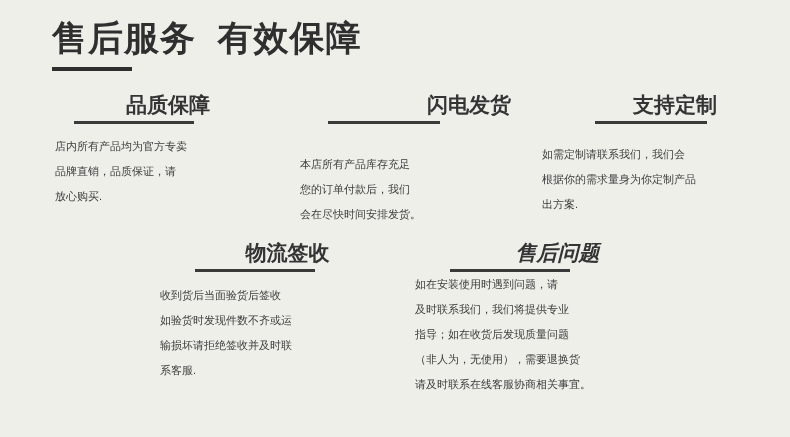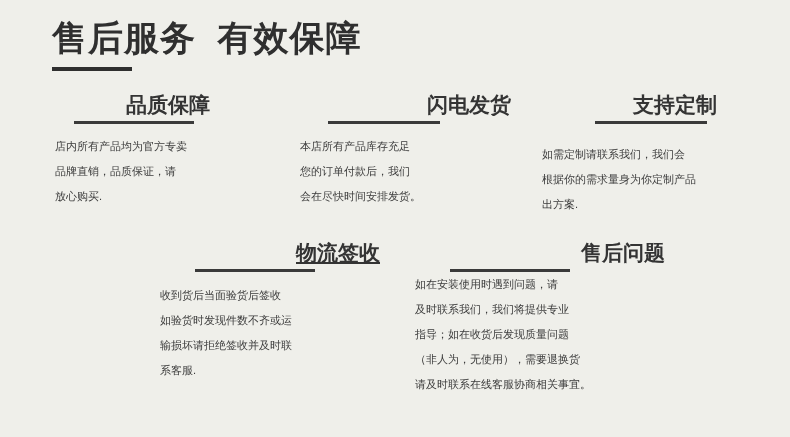--- a/index.html
+++ b/index.html
@@ -68,35 +68,35 @@
 
   
   #sec-quality { left: 52px;  top: 92px;  width: 210px; }
   #sec-quality .sec-title { text-align: center; padding-left: 22px; }
   #sec-quality .sec-title-underline { width: 120px; margin-left: 22px; }
   #sec-quality .sec-body { margin-top: 10px; padding-left: 3px; }
 
   #sec-shipping { left: 296px; top: 92px;  width: 215px; }
   #sec-shipping .sec-title { text-align: right; padding-left: 32px; }
   #sec-shipping .sec-title-underline { width: 112px; margin-left: 32px; }
-  #sec-shipping .sec-body { margin-top: 10px; padding-left: 4px; }
+  #sec-shipping .sec-body { margin-top: 28px; padding-left: 4px; }
 
   #sec-custom { left: 540px; top: 92px;  width: 215px; }
   #sec-custom .sec-title { text-align: center; padding-left: 55px; }
   #sec-custom .sec-title-underline { width: 112px; margin-left: 55px; }
   #sec-custom .sec-body { margin-top: 18px; padding-left: 2px; }
 
   
   #sec-logistics { left: 150px; top: 240px; width: 230px; }
-  #sec-logistics .sec-title { text-align: right; padding-left: 45px; text-decoration: underline; }
+  #sec-logistics .sec-title { text-align: center; padding-left: 45px; }
   #sec-logistics .sec-title-underline { width: 120px; margin-left: 45px; }
   #sec-logistics .sec-body { margin-top: 11px; padding-left: 10px; }
 
   #sec-aftersales { left: 405px; top: 240px; width: 260px; }
-  #sec-aftersales .sec-title { text-align: right; padding-left: 45px; }
+  #sec-aftersales .sec-title { text-align: center; padding-left: 45px; font-style: italic; }
   #sec-aftersales .sec-title-underline { width: 120px; margin-left: 45px; }
   #sec-aftersales .sec-body { padding-left: 10px; }
 </style>
 </head>
 <body>
 
 <div class="page">
 
   <div class="main-heading">售后服务  有效保障</div>
   <div class="main-underline"></div>

